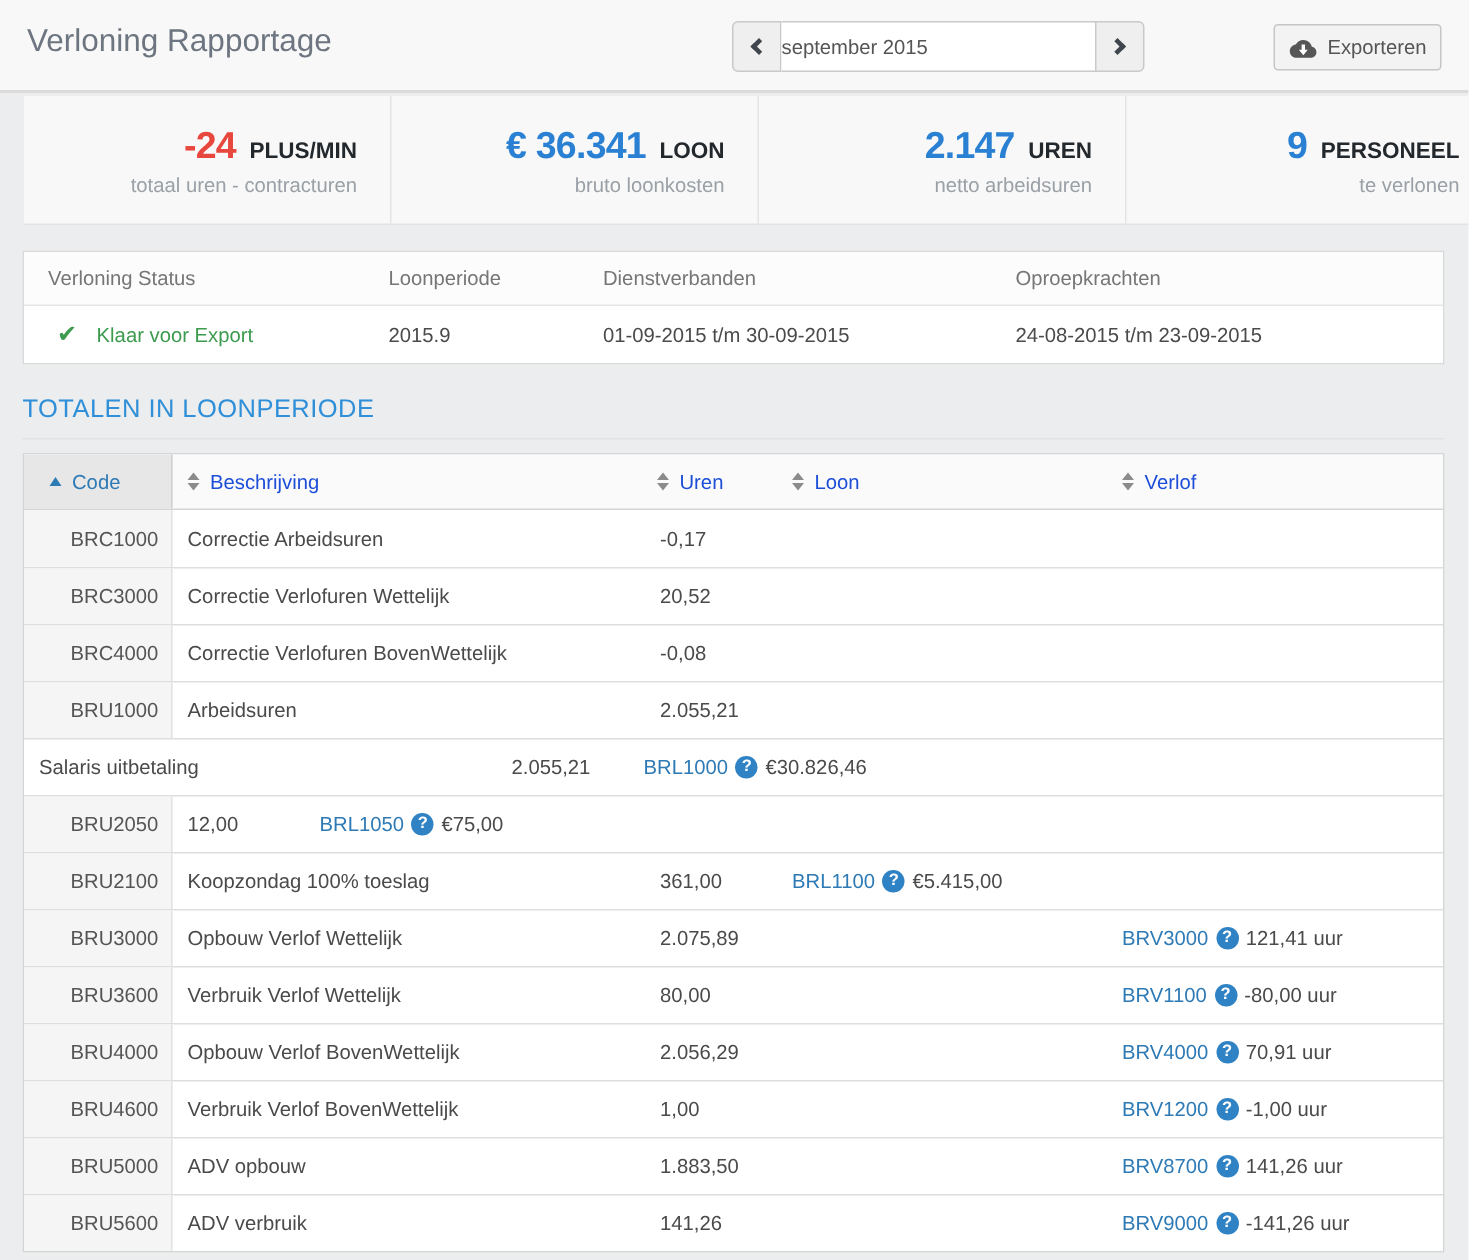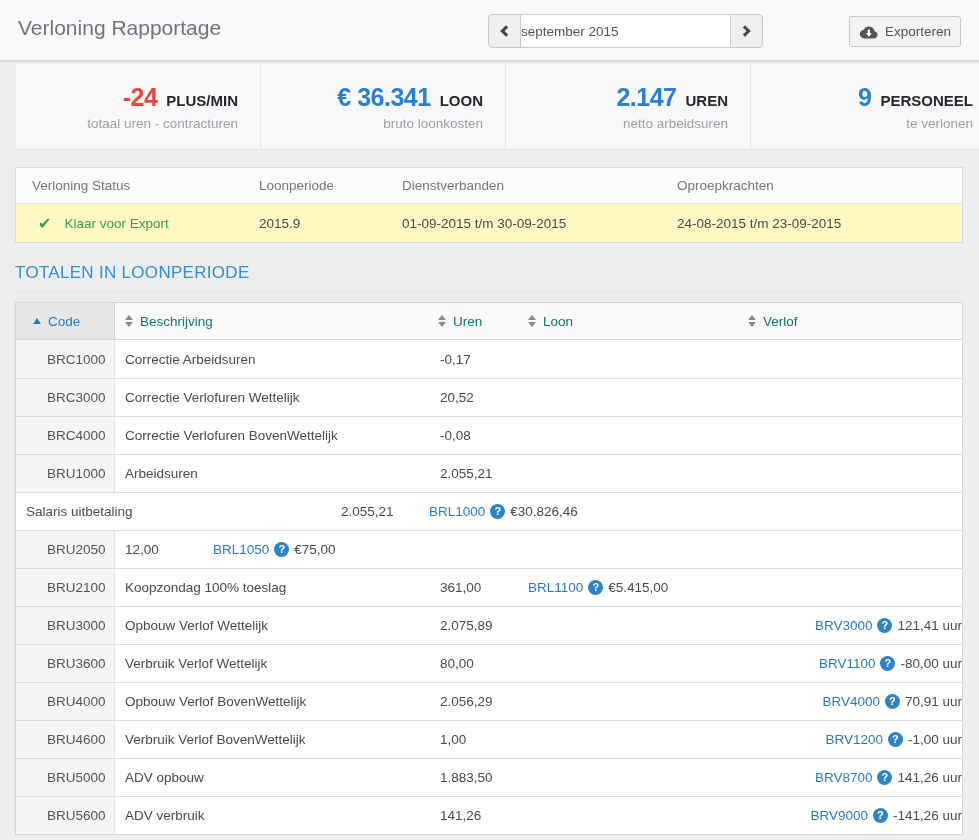--- a/index.html
+++ b/index.html
@@ -31,59 +31,59 @@
   .statsbar { position:absolute; top:64px; left:16px; width:979px; height:86px;
               background:#f8f8f8; border-bottom:1px solid #e2e2e2; display:flex; }
   .stat { flex:1; text-align:right; padding:19px 22px 0 0; }
   .stat + .stat { border-left:1px solid #e4e4e4; }
   .stat-line { white-space:nowrap; }
   .stat-value { font-size:25px; font-weight:bold; letter-spacing:-0.5px; }
   .stat-label { font-size:15px; font-weight:bold; color:#23282d; margin-left:9px; }
   .stat-sub { margin-top:4px; font-size:13.5px; color:#9aa0a6; }
   
   .status-card { position:absolute; left:15px; top:167px; width:948px;
-                 background:#fef9c3; border:1px solid #d9d9d9; }
+                 background:#ffffff; border:1px solid #d9d9d9; }
   .status-head { display:flex; height:36px; align-items:center; background:#fcfcfc;
                  border-bottom:1px solid #e5e5e5; font-size:13.5px; color:#767676; }
   .status-row  { display:flex; height:38px; align-items:center; font-size:13.5px; color:#4a4a4a; }
   .sc1 { width:243px; padding-left:16px; } .sc2 { width:143px; } .sc3 { width:275px; } .sc4 { flex:1; }
   .status-ok { display:flex; align-items:center; gap:13px; padding-left:6px; }
   .check-glyph { font-size:16px; font-weight:bold; }
   .status-ok-text { font-weight:normal; }
   
   .section-title { position:absolute; left:15px; top:263px; font-size:17px;
                    color:#2f8fd8; letter-spacing:0.3px; }
   .section-divider { position:absolute; left:15px; top:292px; width:948px; height:1px; background:#e3e3e3; }
   
   .totals-table { position:absolute; left:15px; top:302px; width:948px;
                   background:#fff; border:1px solid #d5d5d5; }
   .t-head { display:flex; height:37px; background:#fafafa; border-bottom:1px solid #d5d5d5;
             font-size:13.5px; align-items:stretch; }
-  .th { display:flex; align-items:center; gap:7px; color:#0f766e; cursor:pointer; }
+  .th { display:flex; align-items:center; gap:7px; color:#1d4ed8; cursor:pointer; }
   .th-code  { width:99px; background:#e7e7e7; border-right:1px solid #cfcfcf;
               color:#2e7ab5; padding-left:17px; }
   .th-besch { width:315px; padding-left:10px; }
   .th-uren  { width:90px;  padding-left:8px; }
   .th-loon  { width:225px; padding-left:8px; }
   .th-verlof{ flex:1; padding-left:3px; }
   .sort-asc { width:0; height:0; border-left:4px solid transparent; border-right:4px solid transparent;
               border-bottom:6px solid #2e7ab5; }
   .sort-both { display:inline-flex; flex-direction:column; gap:2px; }
   .tri-up   { width:0; height:0; border-left:4px solid transparent; border-right:4px solid transparent;
               border-bottom:5px solid #8b8b8b; }
   .tri-down { width:0; height:0; border-left:4px solid transparent; border-right:4px solid transparent;
               border-top:5px solid #8b8b8b; }
   .t-row { display:flex; height:38px; font-size:13.5px; align-items:stretch; }
   .t-row + .t-row { border-top:1px solid #dedede; }
   .td { display:flex; align-items:center; }
   .td-code  { width:99px; background:#f5f5f5; border-right:1px solid #e2e2e2; padding-left:31px; color:#555; }
   .td-besch { width:315px; padding-left:10px; }
   .td-uren  { width:90px;  padding-left:10px; }
   .td-loon  { width:225px; padding-left:8px; gap:5px; }
-  .td-verlof{ flex:1; padding-left:3px; gap:5px;justify-content:flex-end; }
+  .td-verlof{ flex:1; padding-left:3px; gap:5px; }
   .code-link { color:#2e7ab5; text-decoration:none; cursor:pointer; }
   .q-icon { width:15px; height:15px; min-width:15px; border-radius:50%; background:#2f82c3; color:#fff;
             font-size:11px; font-weight:bold; display:inline-flex; align-items:center;
             justify-content:center; cursor:pointer; line-height:1; }
 </style>
 </head>
 <body>
 
 <div class="topbar">
   <div class="page-title">Verloning Rapportage</div>

